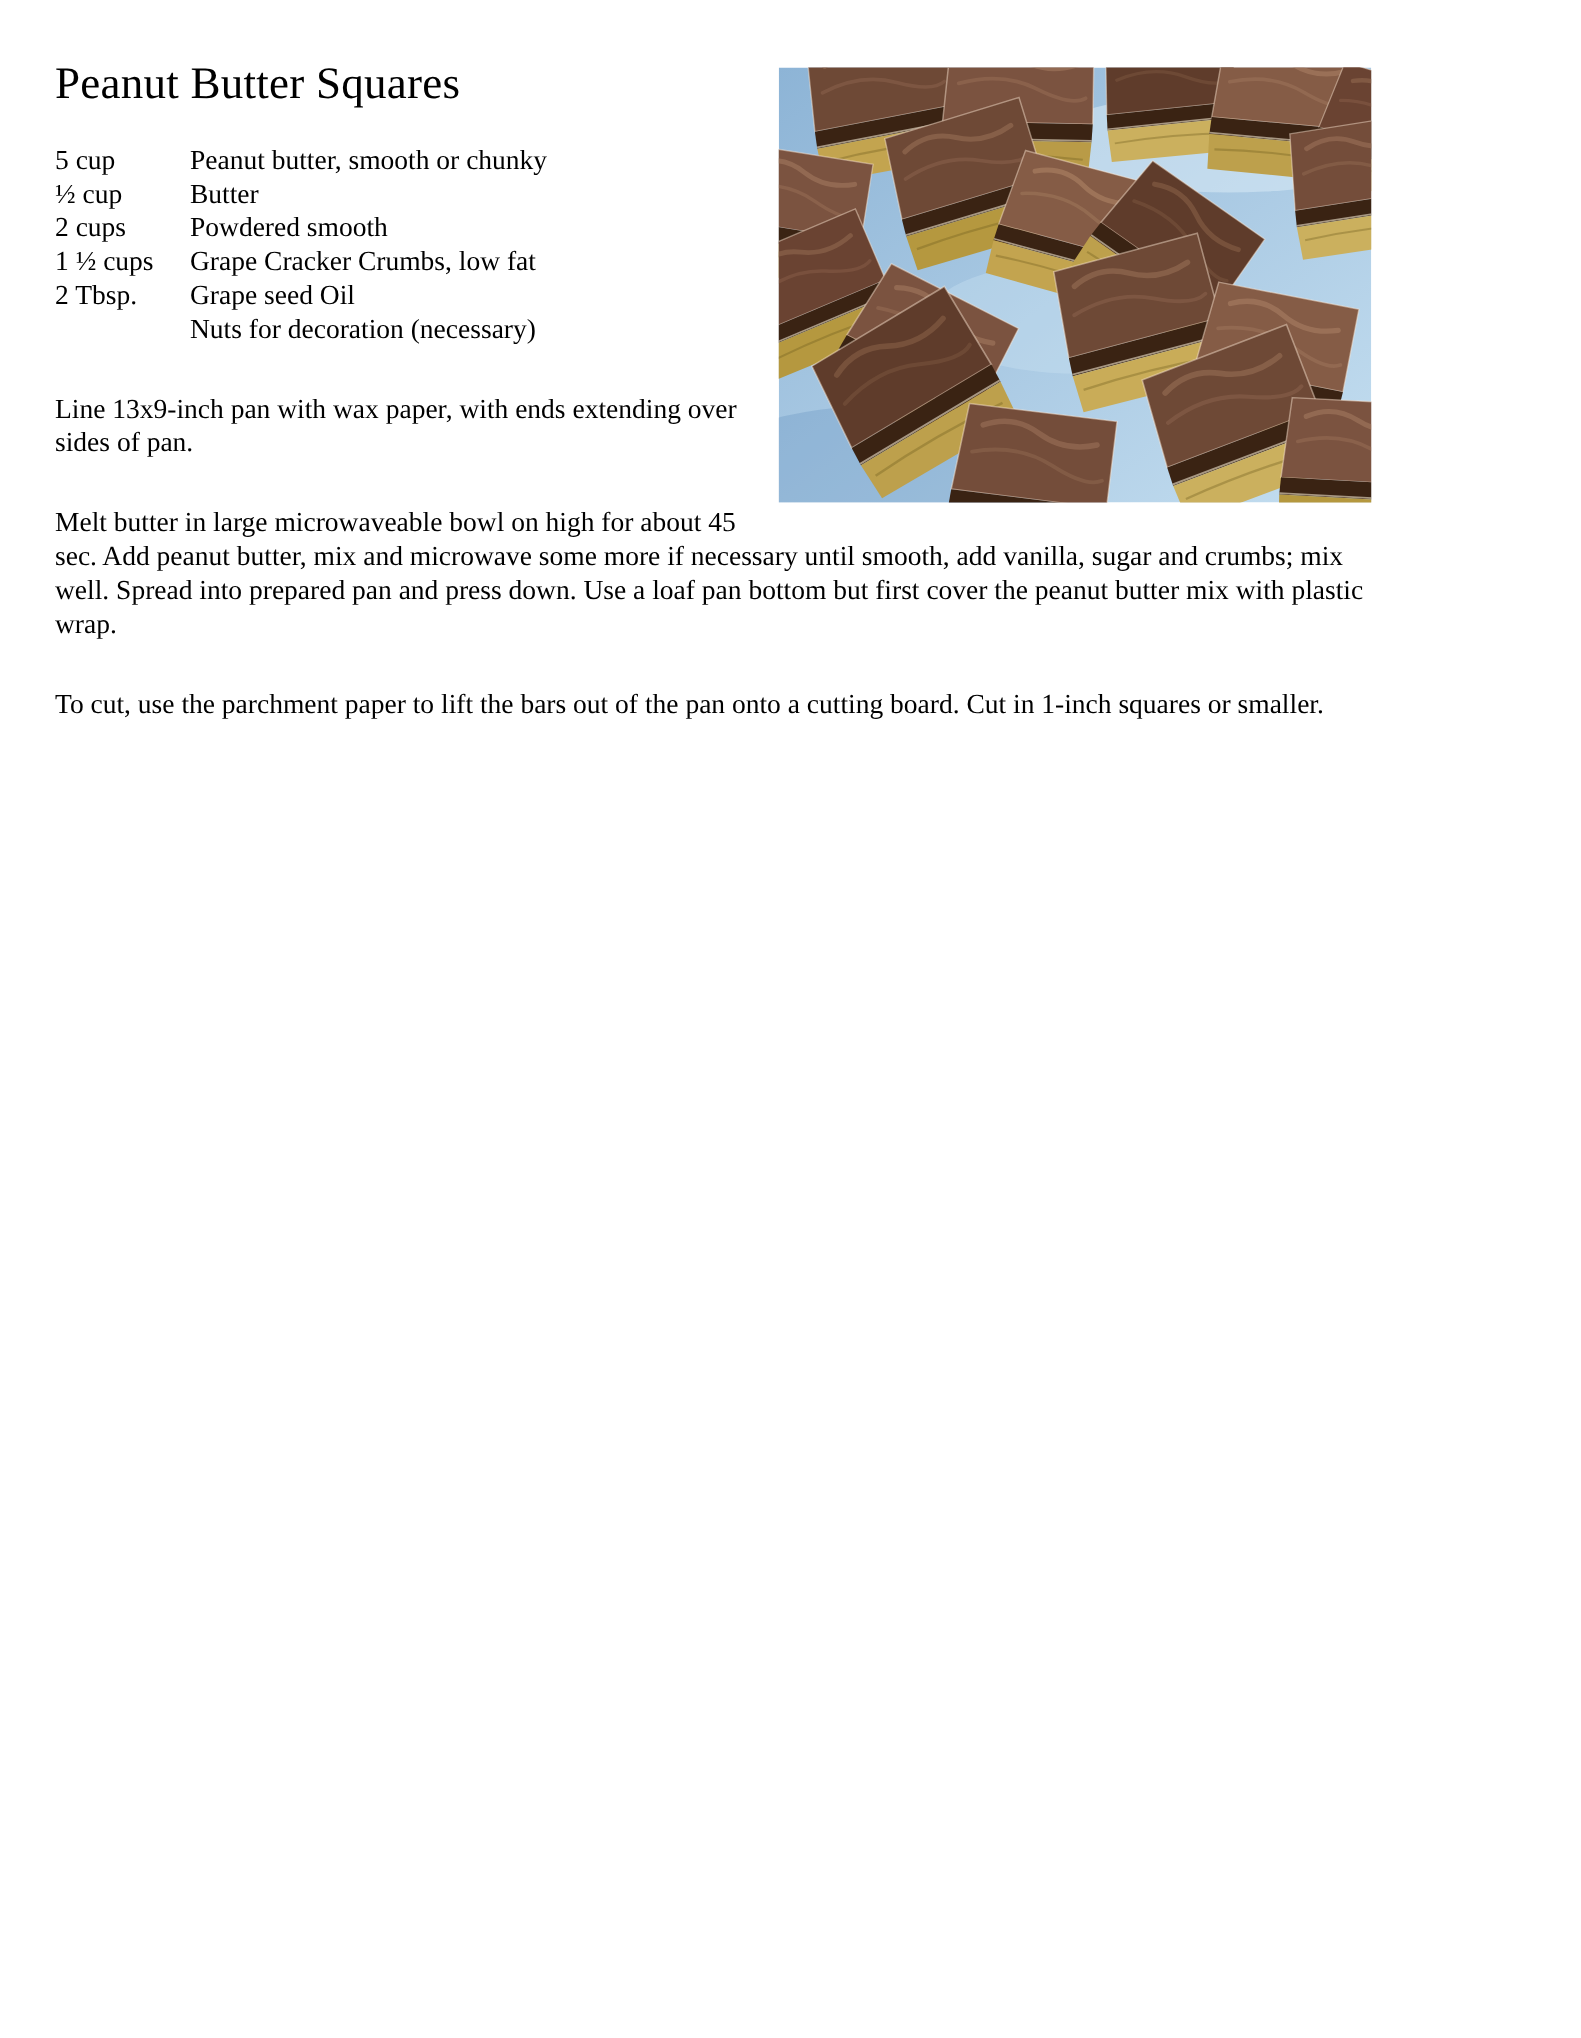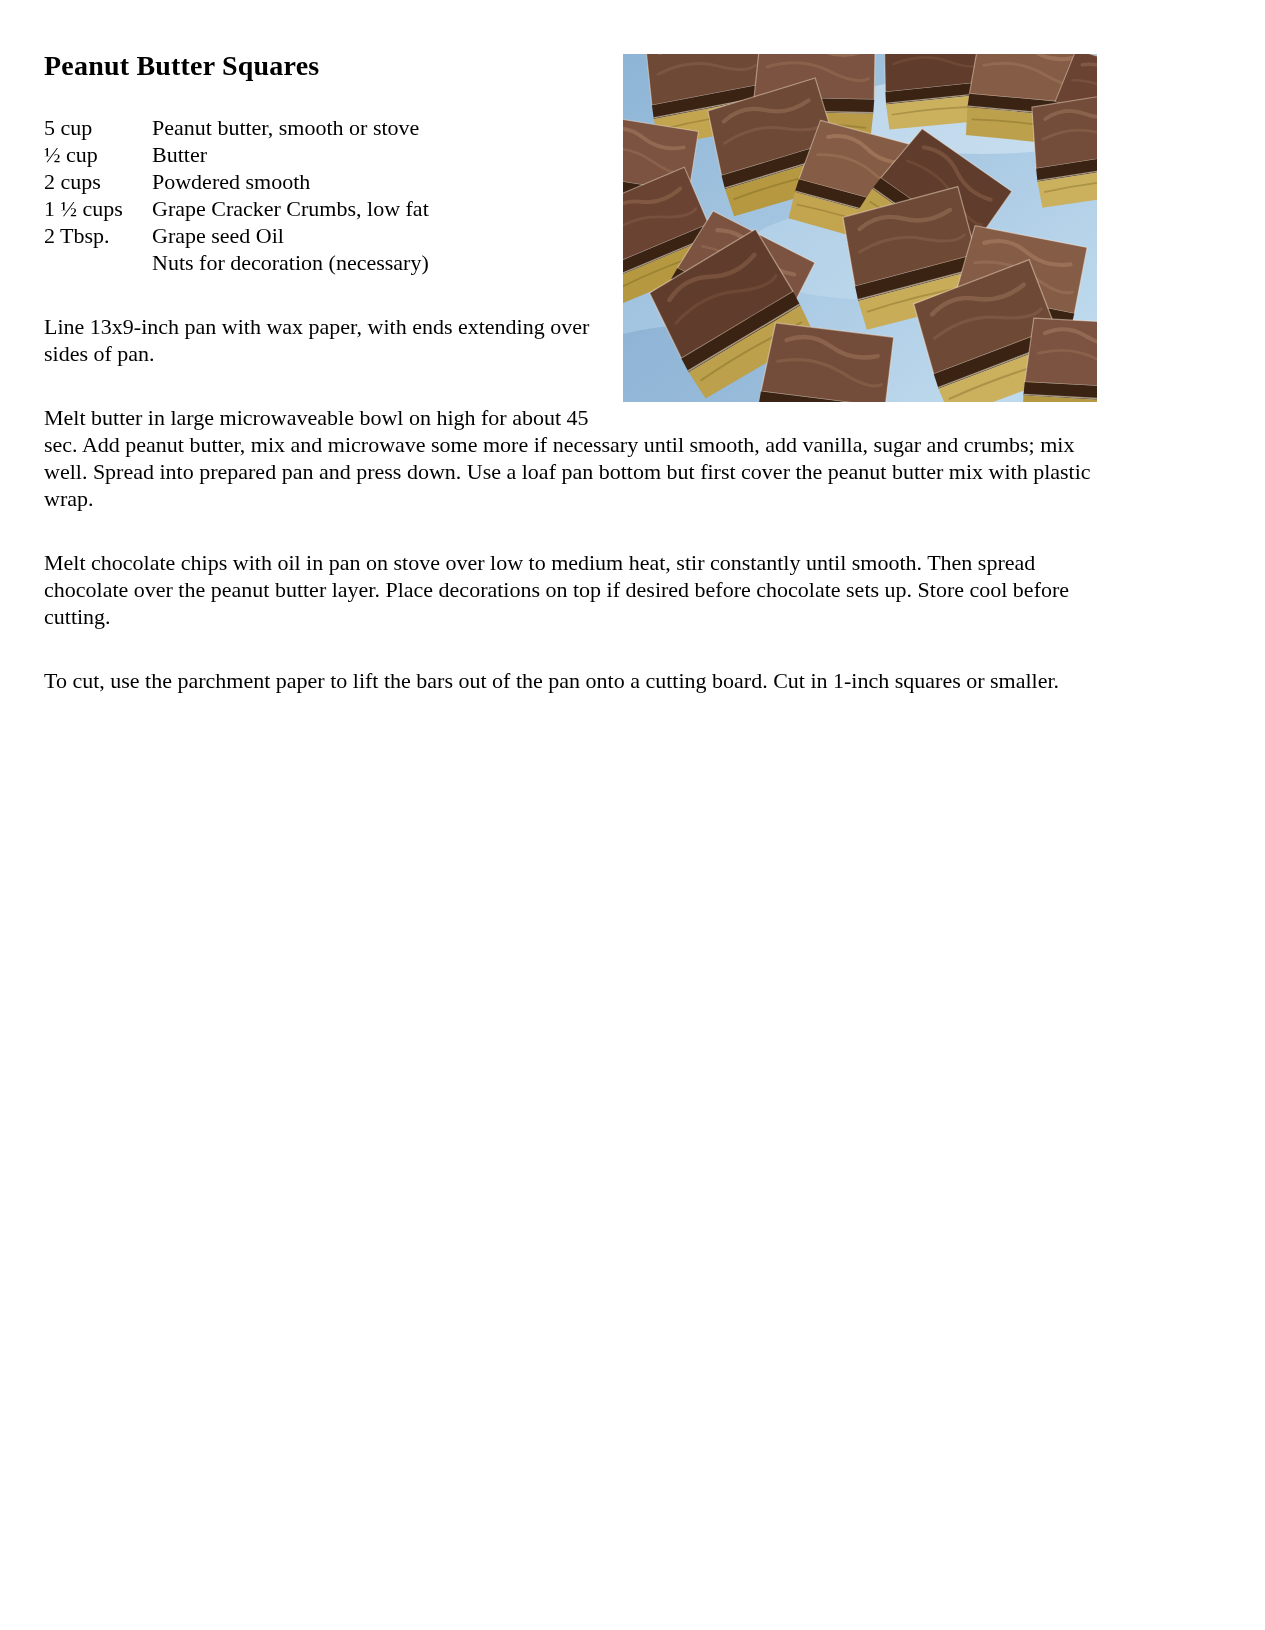--- a/index.html
+++ b/index.html
@@ -11,23 +11,23 @@
     font-family: "Liberation Serif", "DejaVu Serif", serif;
     color: #000000;
     overflow: hidden;
   }
   .content {
     padding: 40px 168px 0 44px; 
     font-size: 22px;
     line-height: 27px;
   }
   .recipe-title {
-    font-size: 28px;
+    font-size: 36px;
     line-height: 40px;
-    font-weight: bold;
+    font-weight: normal;
     margin: 6px 0 28px 0;
     letter-spacing: 0.2px;
   }
   .photo-float {
     float: right;
     width: 474px;
     height: 348px;
     margin: 14px 0 18px 16px;
     display: block;
   }
@@ -100,38 +100,37 @@
         <use href="#pc" transform="translate(150,262) rotate(10) scale(1.25)" style="--c:#744d3a;--h:#9f755b;--t:#c3a44f"></use>
         <use href="#pc" transform="translate(285,245) rotate(-18) scale(1.3)" style="--c:#6e4936;--h:#9a7158;--t:#cbb05e"></use>
         <use href="#pc" transform="translate(408,258) rotate(6) scale(1.15)" style="--c:#7b5340;--h:#a57b60;--t:#b5983f"></use>
       </g>
     </svg>
 
     <h1 class="recipe-title">Peanut Butter Squares</h1>
 
     <div class="ingredients">
       <div class="ing-row">
-        <span class="ing-qty">5 cup</span><span class="ing-item">Peanut butter, smooth or stove</span>
+        <span class="ing-qty">5 cup</span><span class="ing-item">Peanut butter, smooth or chunky</span>
       </div>
       <div class="ing-row">
         <span class="ing-qty">½ cup</span><span class="ing-item">Butter</span>
       </div>
       <div class="ing-row">
         <span class="ing-qty">2 cups</span><span class="ing-item">Powdered smooth</span>
       </div>
       <div class="ing-row">
         <span class="ing-qty">1 ½ cups</span><span class="ing-item">Grape Cracker Crumbs, low fat</span>
       </div>
       <div class="ing-row">
         <span class="ing-qty">2 Tbsp.</span><span class="ing-item">Grape seed Oil</span>
       </div>
       <div class="ing-row">
         <span class="ing-qty"></span><span class="ing-item">Nuts for decoration (necessary)</span>
       </div>
     </div>
 
     <p class="para">Line 13x9-inch pan with wax paper, with ends extending over sides of pan.</p>
     <p class="para">Melt butter in large microwaveable bowl on high for about 45 sec. Add peanut butter, mix and microwave some more if necessary until smooth, add vanilla, sugar and crumbs; mix well. Spread into prepared pan and press down. Use a loaf pan bottom but first cover the peanut butter mix with plastic wrap.</p>
-    <p class="para">Melt chocolate chips with oil in pan on stove over low to medium heat, stir constantly until smooth. Then spread chocolate over the peanut butter layer. Place decorations on top if desired before chocolate sets up. Store cool before cutting.</p>
     <p class="para">To cut, use the parchment paper to lift the bars out of the pan onto a cutting board. Cut in 1-inch squares or smaller.</p>
 
   </div>
 </div>
 
 </body></html>

